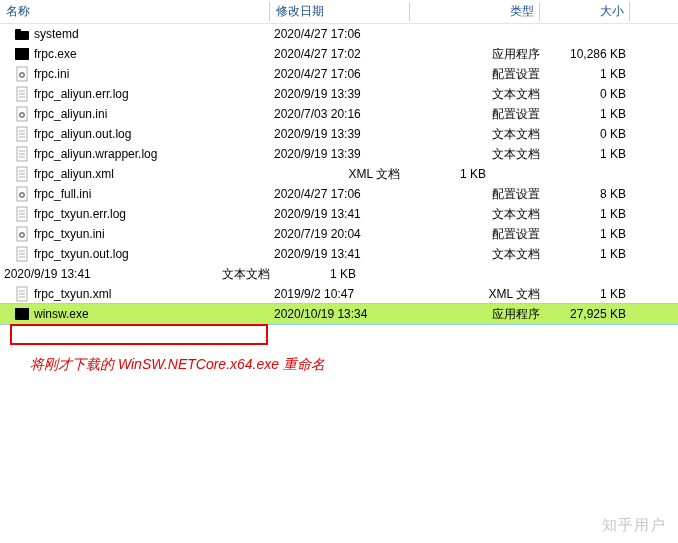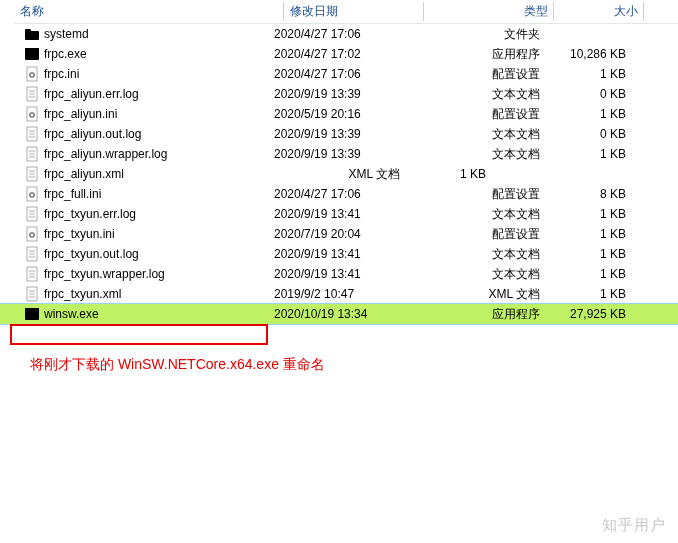--- a/index.html
+++ b/index.html
@@ -11,42 +11,41 @@
       font-size: 12px;
       color: #000;
       position: relative;
     }
     .header {
       display: flex;
       border-bottom: 1px solid #e5e5e5;
       height: 24px;
       align-items: center;
       color: #1a4d8f;
-      margin-left: 14px;
     }
     .header .col { padding: 4px 6px; position: relative; }
     .header .col::after {
       content: "";
       position: absolute;
       right: 0; top: 3px; bottom: 3px;
       width: 1px;
       background: #d0d0d0;
     }
     .rows { }
     .row {
       display: flex;
       height: 20px;
       align-items: center;
       color: #000;
     }
     .row.selected {
       background: #bef264;
       outline: 1px solid #99d1ff;
     }
-    .col-name { width: 270px; padding-left: 24px; display: flex; align-items: center; gap: 4px; overflow: hidden; white-space: nowrap; }
+    .col-name { width: 270px; padding-left: 14px; display: flex; align-items: center; gap: 4px; overflow: hidden; white-space: nowrap; }
     .col-date { width: 140px; padding-left: 4px; }
     .col-type { width: 130px; padding-left: 4px; text-align: right; }
     .col-size { width: 90px; text-align: right; padding-right: 4px; }
     .icon { width: 16px; height: 16px; display: inline-flex; align-items: center; justify-content: center; flex-shrink: 0; }
     .icon-ini svg, .icon-txt svg, .icon-xml svg { }
     .icon-file rect.page { fill: #fff; stroke: #8a8a8a; stroke-width: 0.7; }
     .icon-file line { stroke: #8a8a8a; stroke-width: 0.7; }
     .highlight-box {
       position: absolute;
       border: 2px solid #e60000;
@@ -106,21 +105,20 @@
     <div class="row">
       <div class="col-name">
         <span class="icon icon-folder">
           <svg width="16" height="16" viewBox="0 0 16 16" class="icon-file">
             <use href="#ico-folder"></use>
           </svg>
         </span>
         <span>systemd</span>
       </div>
       <div class="col-date">2020/4/27 17:06</div>
-      <div class="col-type">文件夹</div>
       <div class="col-size"></div>
     </div>
     <div class="row">
       <div class="col-name">
         <span class="icon icon-exe">
           <svg width="16" height="16" viewBox="0 0 16 16" class="icon-file">
             <use href="#ico-exe"></use>
           </svg>
         </span>
         <span>frpc.exe</span>
@@ -157,21 +155,21 @@
     </div>
     <div class="row">
       <div class="col-name">
         <span class="icon icon-ini">
           <svg width="16" height="16" viewBox="0 0 16 16" class="icon-file">
             <use href="#ico-ini"></use>
           </svg>
         </span>
         <span>frpc_aliyun.ini</span>
       </div>
-      <div class="col-date">2020/5/19 20:16</div>
+      <div class="col-date">2020/7/03 20:16</div>
       <div class="col-type">配置设置</div>
       <div class="col-size">1 KB</div>
     </div>
     <div class="row">
       <div class="col-name">
         <span class="icon icon-txt">
           <svg width="16" height="16" viewBox="0 0 16 16" class="icon-file">
             <use href="#ico-file"></use>
           </svg>
         </span>
@@ -252,28 +250,20 @@
             <use href="#ico-file"></use>
           </svg>
         </span>
         <span>frpc_txyun.out.log</span>
       </div>
       <div class="col-date">2020/9/19 13:41</div>
       <div class="col-type">文本文档</div>
       <div class="col-size">1 KB</div>
     </div>
     <div class="row">
-      <div class="col-name">
-        <span class="icon icon-txt">
-          <svg width="16" height="16" viewBox="0 0 16 16" class="icon-file">
-            <use href="#ico-file"></use>
-          </svg>
-        </span>
-        <span>frpc_txyun.wrapper.log</span>
-      </div>
       <div class="col-date">2020/9/19 13:41</div>
       <div class="col-type">文本文档</div>
       <div class="col-size">1 KB</div>
     </div>
     <div class="row">
       <div class="col-name">
         <span class="icon icon-xml">
           <svg width="16" height="16" viewBox="0 0 16 16" class="icon-file">
             <use href="#ico-file"></use>
           </svg>
@@ -294,15 +284,15 @@
         <span>winsw.exe</span>
       </div>
       <div class="col-date">2020/10/19 13:34</div>
       <div class="col-type">应用程序</div>
       <div class="col-size">27,925 KB</div>
     </div>
   </div>
 
 <div class="highlight-box" style="left:10px; top:324px; width:258px; height:21px;"></div>
 
-<div class="annotation" style="left:30px; top:356px;">将刚才下载的 WinSW.NETCore.x64.exe 重命名</div>
+<div class="annotation" style="left:30px; top:356px;font-style:italic;">将刚才下载的 WinSW.NETCore.x64.exe 重命名</div>
 
 <div class="watermark">知乎用户</div>
 
 </body></html>

